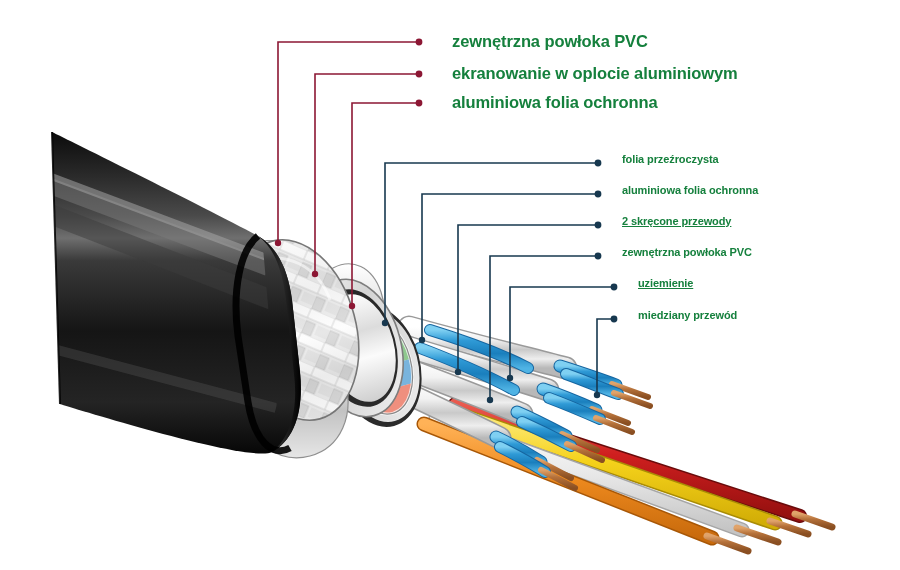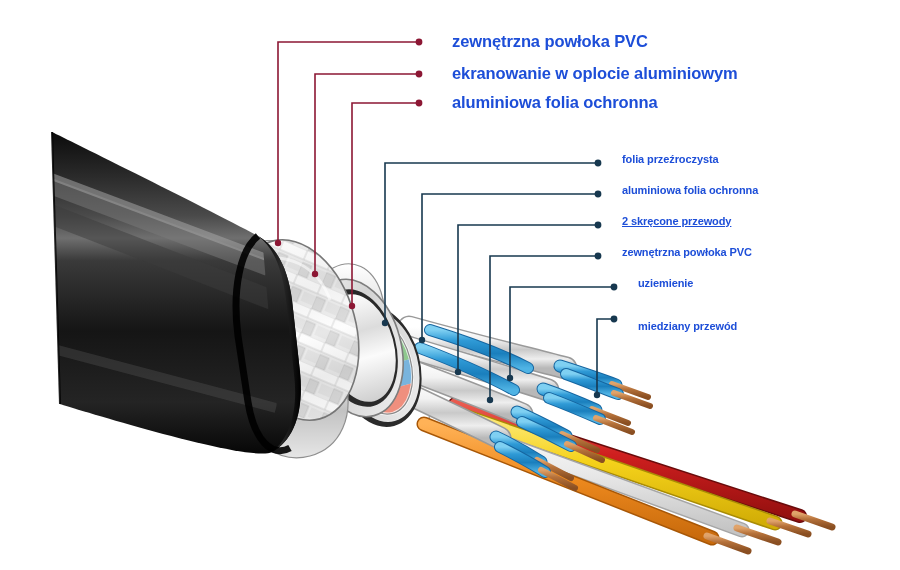--- a/index.html
+++ b/index.html
@@ -1,21 +1,21 @@
 <!DOCTYPE html>
 <html><head>
 <meta charset="utf-8">
 <title>Cable Cross-Section Diagram</title>
 <style>
   html,body{margin:0;padding:0;background:#ffffff;}
   body{width:900px;height:570px;position:relative;overflow:hidden;
        font-family:"Liberation Sans",sans-serif;}
   #stage{position:absolute;left:0;top:0;width:900px;height:570px;}
   #art{position:absolute;left:0;top:0;}
-  .lbl{position:absolute;font-weight:bold;color:#1d4ed8;white-space:nowrap;
+  .lbl{position:absolute;font-weight:bold;color:#15803d;white-space:nowrap;
        font-family:"Liberation Sans",sans-serif;letter-spacing:-0.1px;}
   .lbl-red{font-size:16.5px;}
   .lbl-blue{font-size:11px;}
 </style>
 </head>
 <body>
 
 <div id="stage">
 
 <svg id="art" width="900" height="570" viewBox="0 0 900 570">
@@ -291,17 +291,17 @@
 <div id="labels-upper">
       <div class="lbl lbl-red" style="left: 452px; top: 32px;">zewnętrzna powłoka PVC</div>
       <div class="lbl lbl-red" style="left: 452px; top: 64px;">ekranowanie w oplocie aluminiowym</div>
       <div class="lbl lbl-red" style="left: 452px; top: 93px;">aluminiowa folia ochronna</div>
     </div>
 <div id="labels-right">
       <div class="lbl lbl-blue" style="left: 622px; top: 153px;">folia przeźroczysta</div>
       <div class="lbl lbl-blue" style="left: 622px; top: 184px;">aluminiowa folia ochronna</div>
       <div class="lbl lbl-blue" style="left: 622px; top: 215px; text-decoration: underline;">2 skręcone przewody</div>
       <div class="lbl lbl-blue" style="left: 622px; top: 246px;">zewnętrzna powłoka PVC</div>
-      <div class="lbl lbl-blue" style="left: 638px; top: 277px;">uziemienie</div>
-      <div class="lbl lbl-blue" style="left: 638px; top: 320px;">miedziany przewód</div>
+      <div class="lbl lbl-blue" style="left: 638px; top: 277px; text-decoration: underline;">uziemienie</div>
+      <div class="lbl lbl-blue" style="left: 638px; top: 309px;">miedziany przewód</div>
     </div>
 
 </div>
 
 </body></html>

